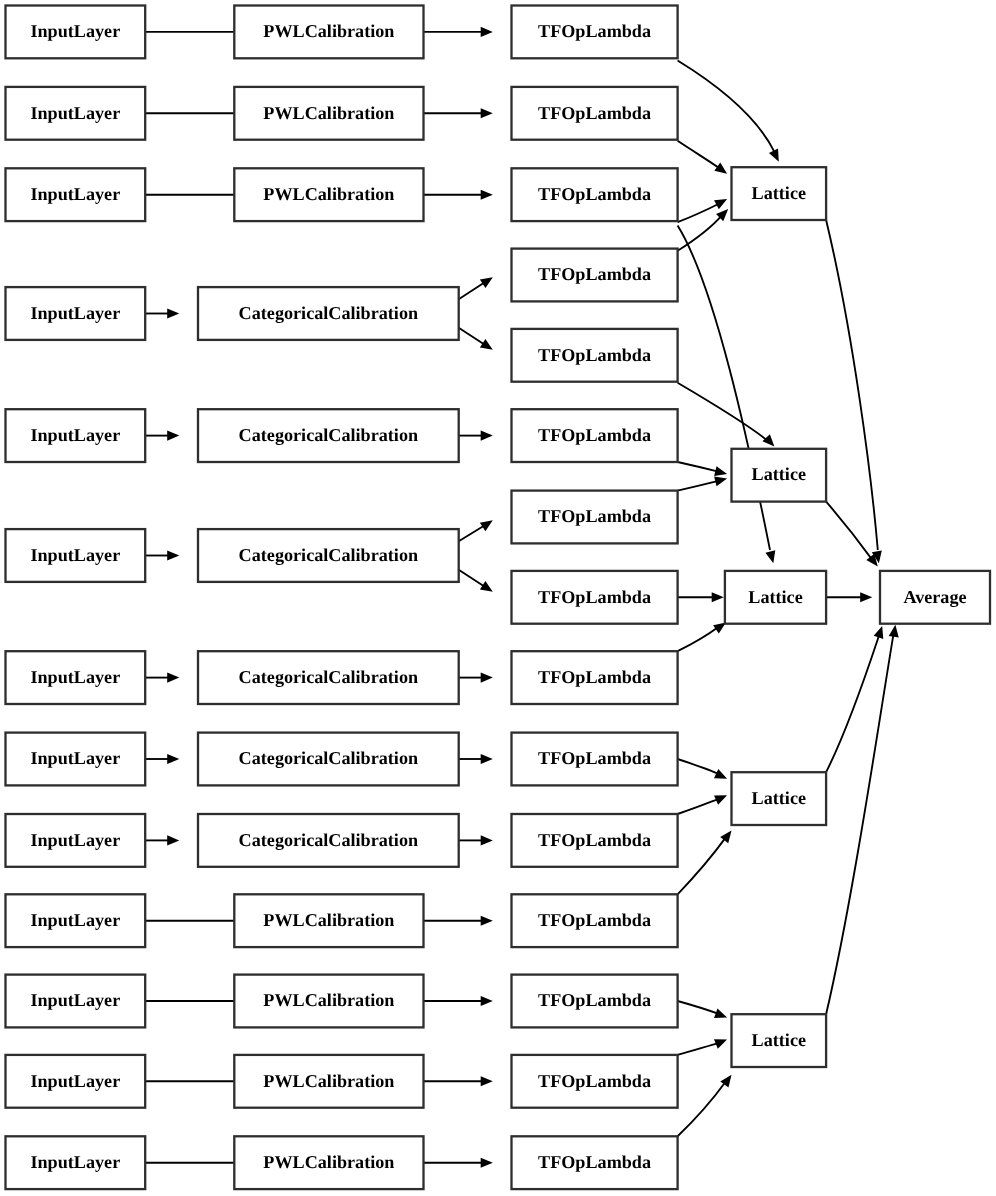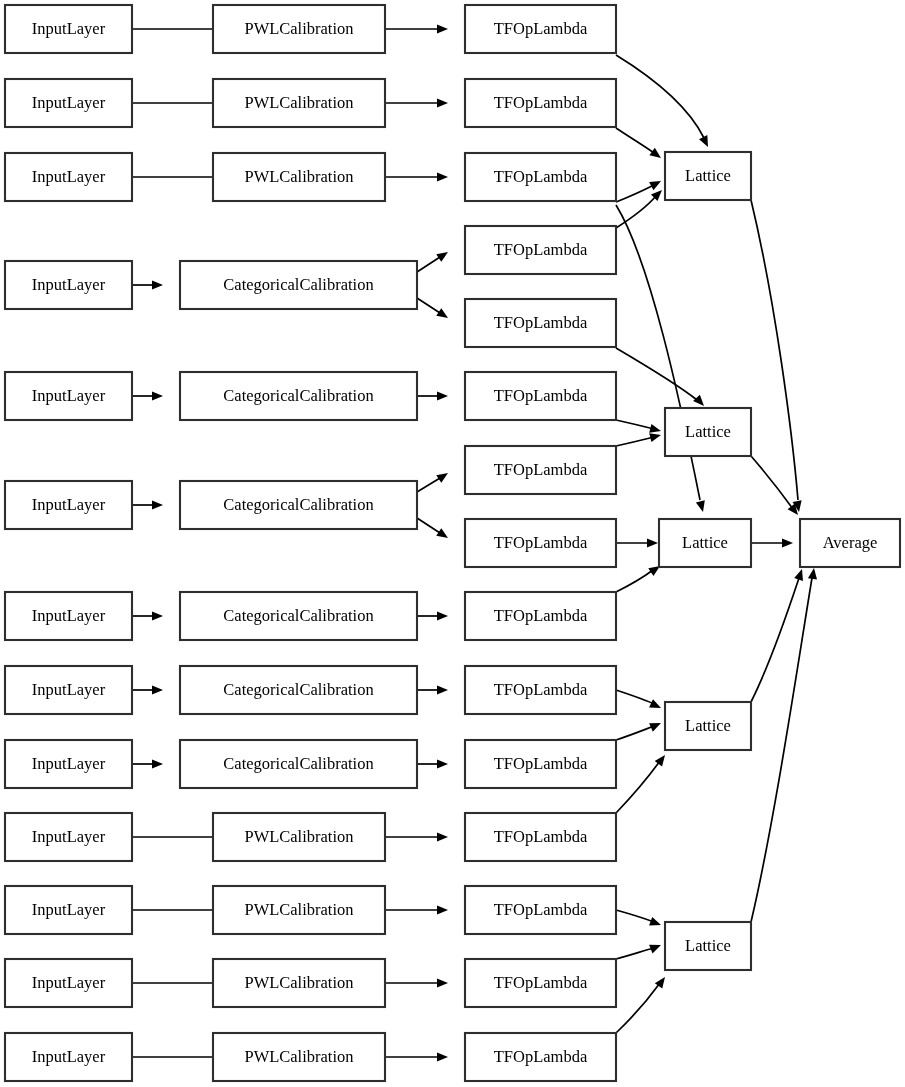--- a/index.html
+++ b/index.html
@@ -11,20 +11,21 @@
     width: 905px;
     height: 1087px;
     font-family: "Liberation Serif", "DejaVu Serif", serif;
     overflow: hidden;
   }
   #graph-root {
     position: relative;
     width: 905px;
     height: 1087px;
     background: #ffffff;
+    font-weight: bold;
   }
   svg#graph-svg {
     position: absolute;
     top: 0;
     left: 0;
     width: 905px;
     height: 1087px;
     display: block;
   }
   .node-box {

